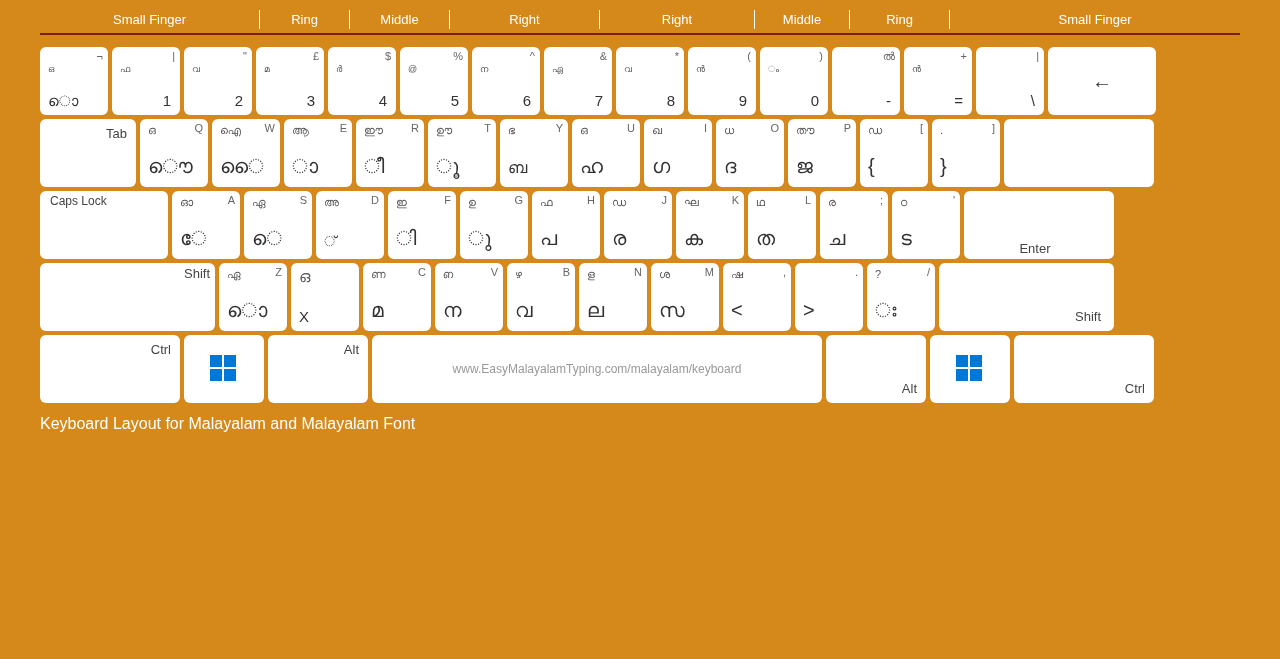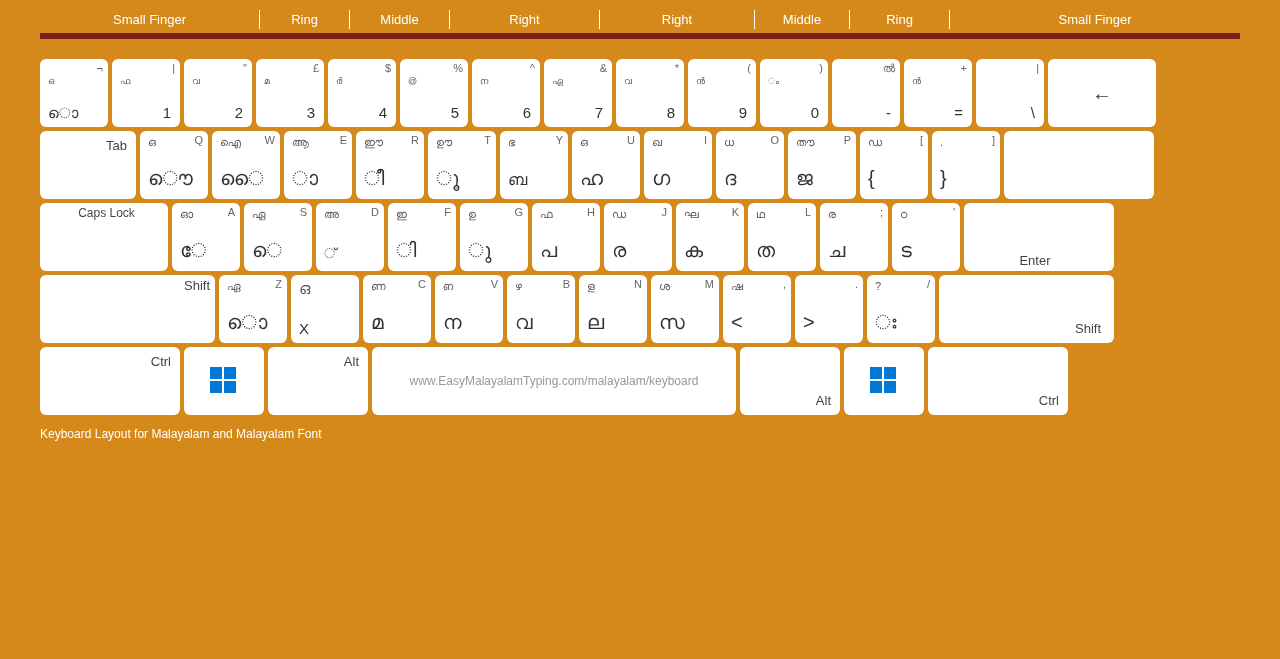--- a/index.html
+++ b/index.html
@@ -19,22 +19,22 @@
       flex-direction: column;
       align-items: center;
       padding: 10px 20px 10px 20px;
     }
 
     
     .finger-labels {
       width: 1200px;
       display: flex;
       align-items: flex-end;
-      margin-bottom: 20px;
-      border-bottom: 6px solid #7f1d1d;
+      margin-bottom: 12px;
+      border-bottom: 2px solid #7f1d1d;
       padding-bottom: 4px;
     }
     .finger-label {
       color: white;
       font-size: 13px;
       text-align: center;
       border-right: 1px solid white;
       padding: 2px 4px;
     }
 
@@ -68,29 +68,29 @@
     .key-1u { width: 68px; flex-shrink: 0; }
     .key-tab { width: 96px; flex-shrink: 0; }
     .key-caps { width: 128px; flex-shrink: 0; }
     .key-enter { width: 150px; flex-shrink: 0; }
     .key-shift-l { width: 175px; flex-shrink: 0; }
     .key-shift-r { width: 175px; flex-shrink: 0; }
     .key-backspace { width: 108px; flex-shrink: 0; }
     .key-ctrl { width: 140px; flex-shrink: 0; }
     .key-win { width: 80px; flex-shrink: 0; }
     .key-alt { width: 100px; flex-shrink: 0; }
-    .key-space { width: 364px; flex-shrink: 0; justify-content: flex-end; }
+    .key-space { width: 450px; flex-shrink: 0; justify-content: flex-end; }
 
     .footer {
       width: 1200px;
       display: flex;
       justify-content: space-between;
       margin-top: 8px;
       color: white;
-      font-size: 12px;
+      font-size: 16px;
     }
 
     .key-inner {
       width: 100%;
       height: 100%;
       display: flex;
       flex-direction: column;
       position: relative;
     }
 
@@ -359,21 +359,21 @@
 
       <div class="key key-enter">
         <div class="key-inner" style="display:flex;align-items:flex-end;justify-content:flex-end;padding-bottom:4px;padding-right:6px;">
         </div>
       </div>
     </div>
 
     <div class="key-row">
 
       <div class="key key-caps">
-        <div class="key-inner" style="display:flex;align-items:center;justify-content:flex-start;padding-bottom:4px;padding-left:5px;">
+        <div class="key-inner" style="display:flex;align-items:flex-start;justify-content:flex-start;padding-bottom:4px;padding-left:5px;">
           <span style="font-size:12px;color:#444;">Caps Lock</span>
         </div>
       </div>
 
       <div class="key key-1u">
         <div class="key-inner">
           <span class="char-sub">ഓ</span>
           <span class="char-main">േ</span>
           <span class="char-top-right">A</span>
         </div>

